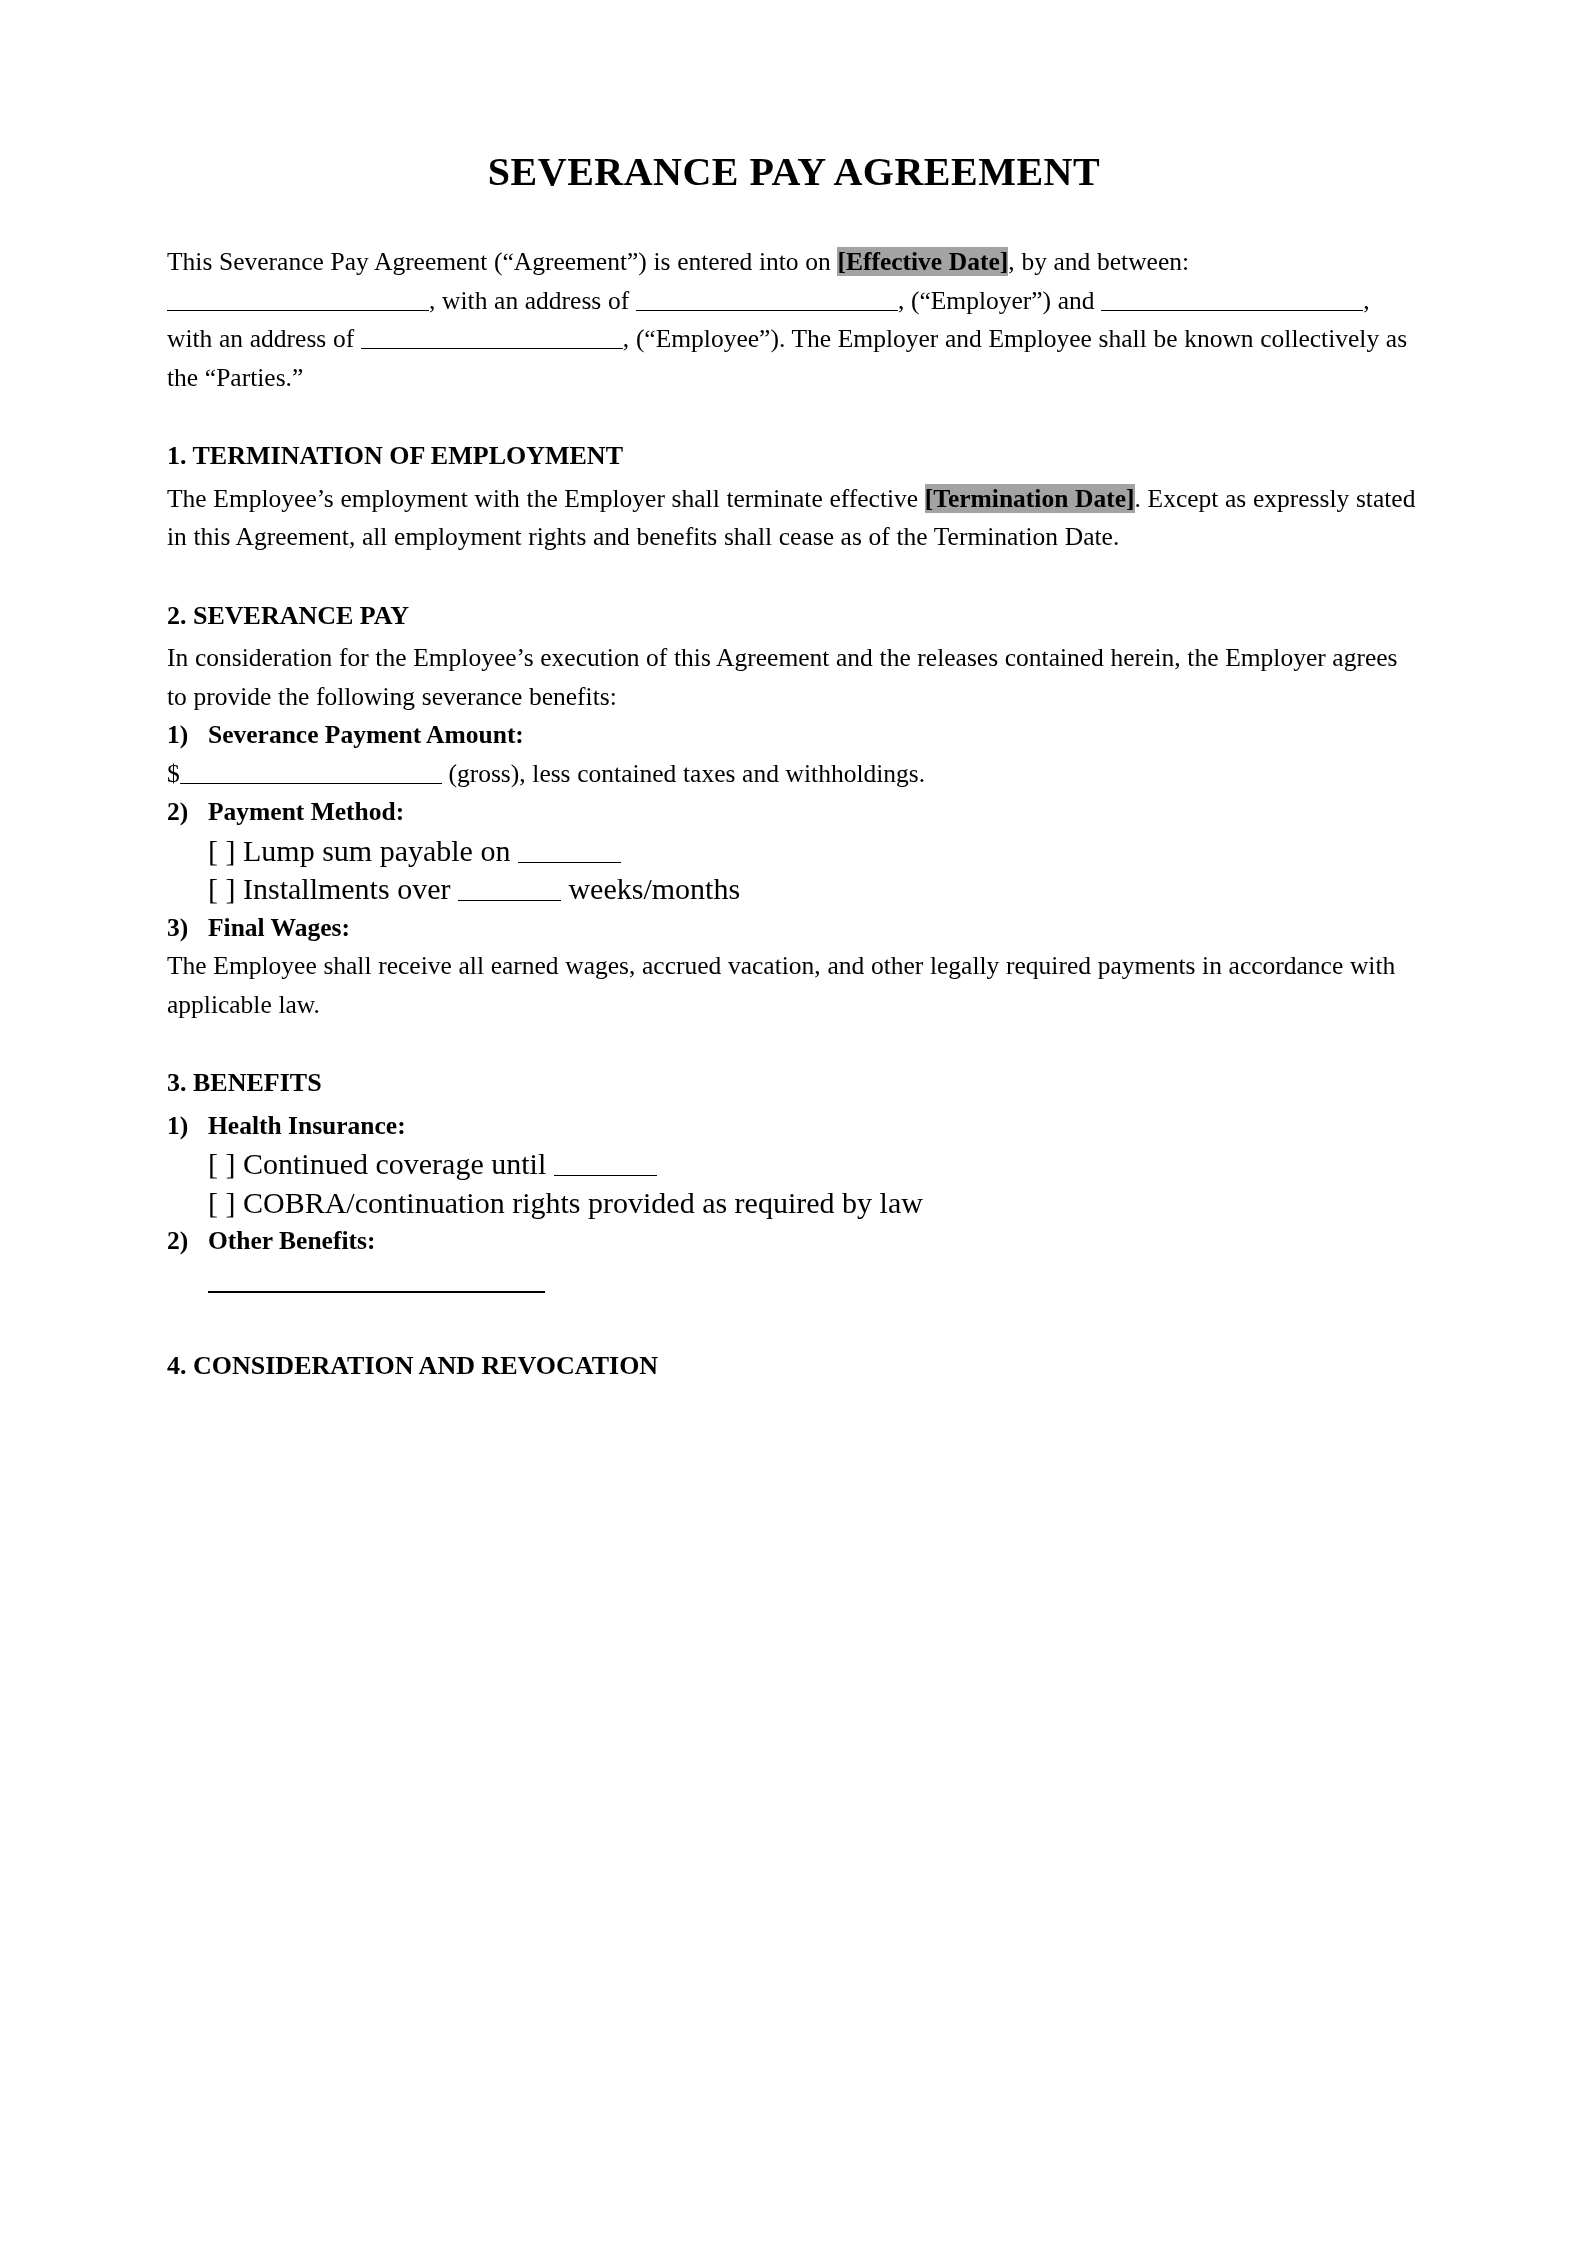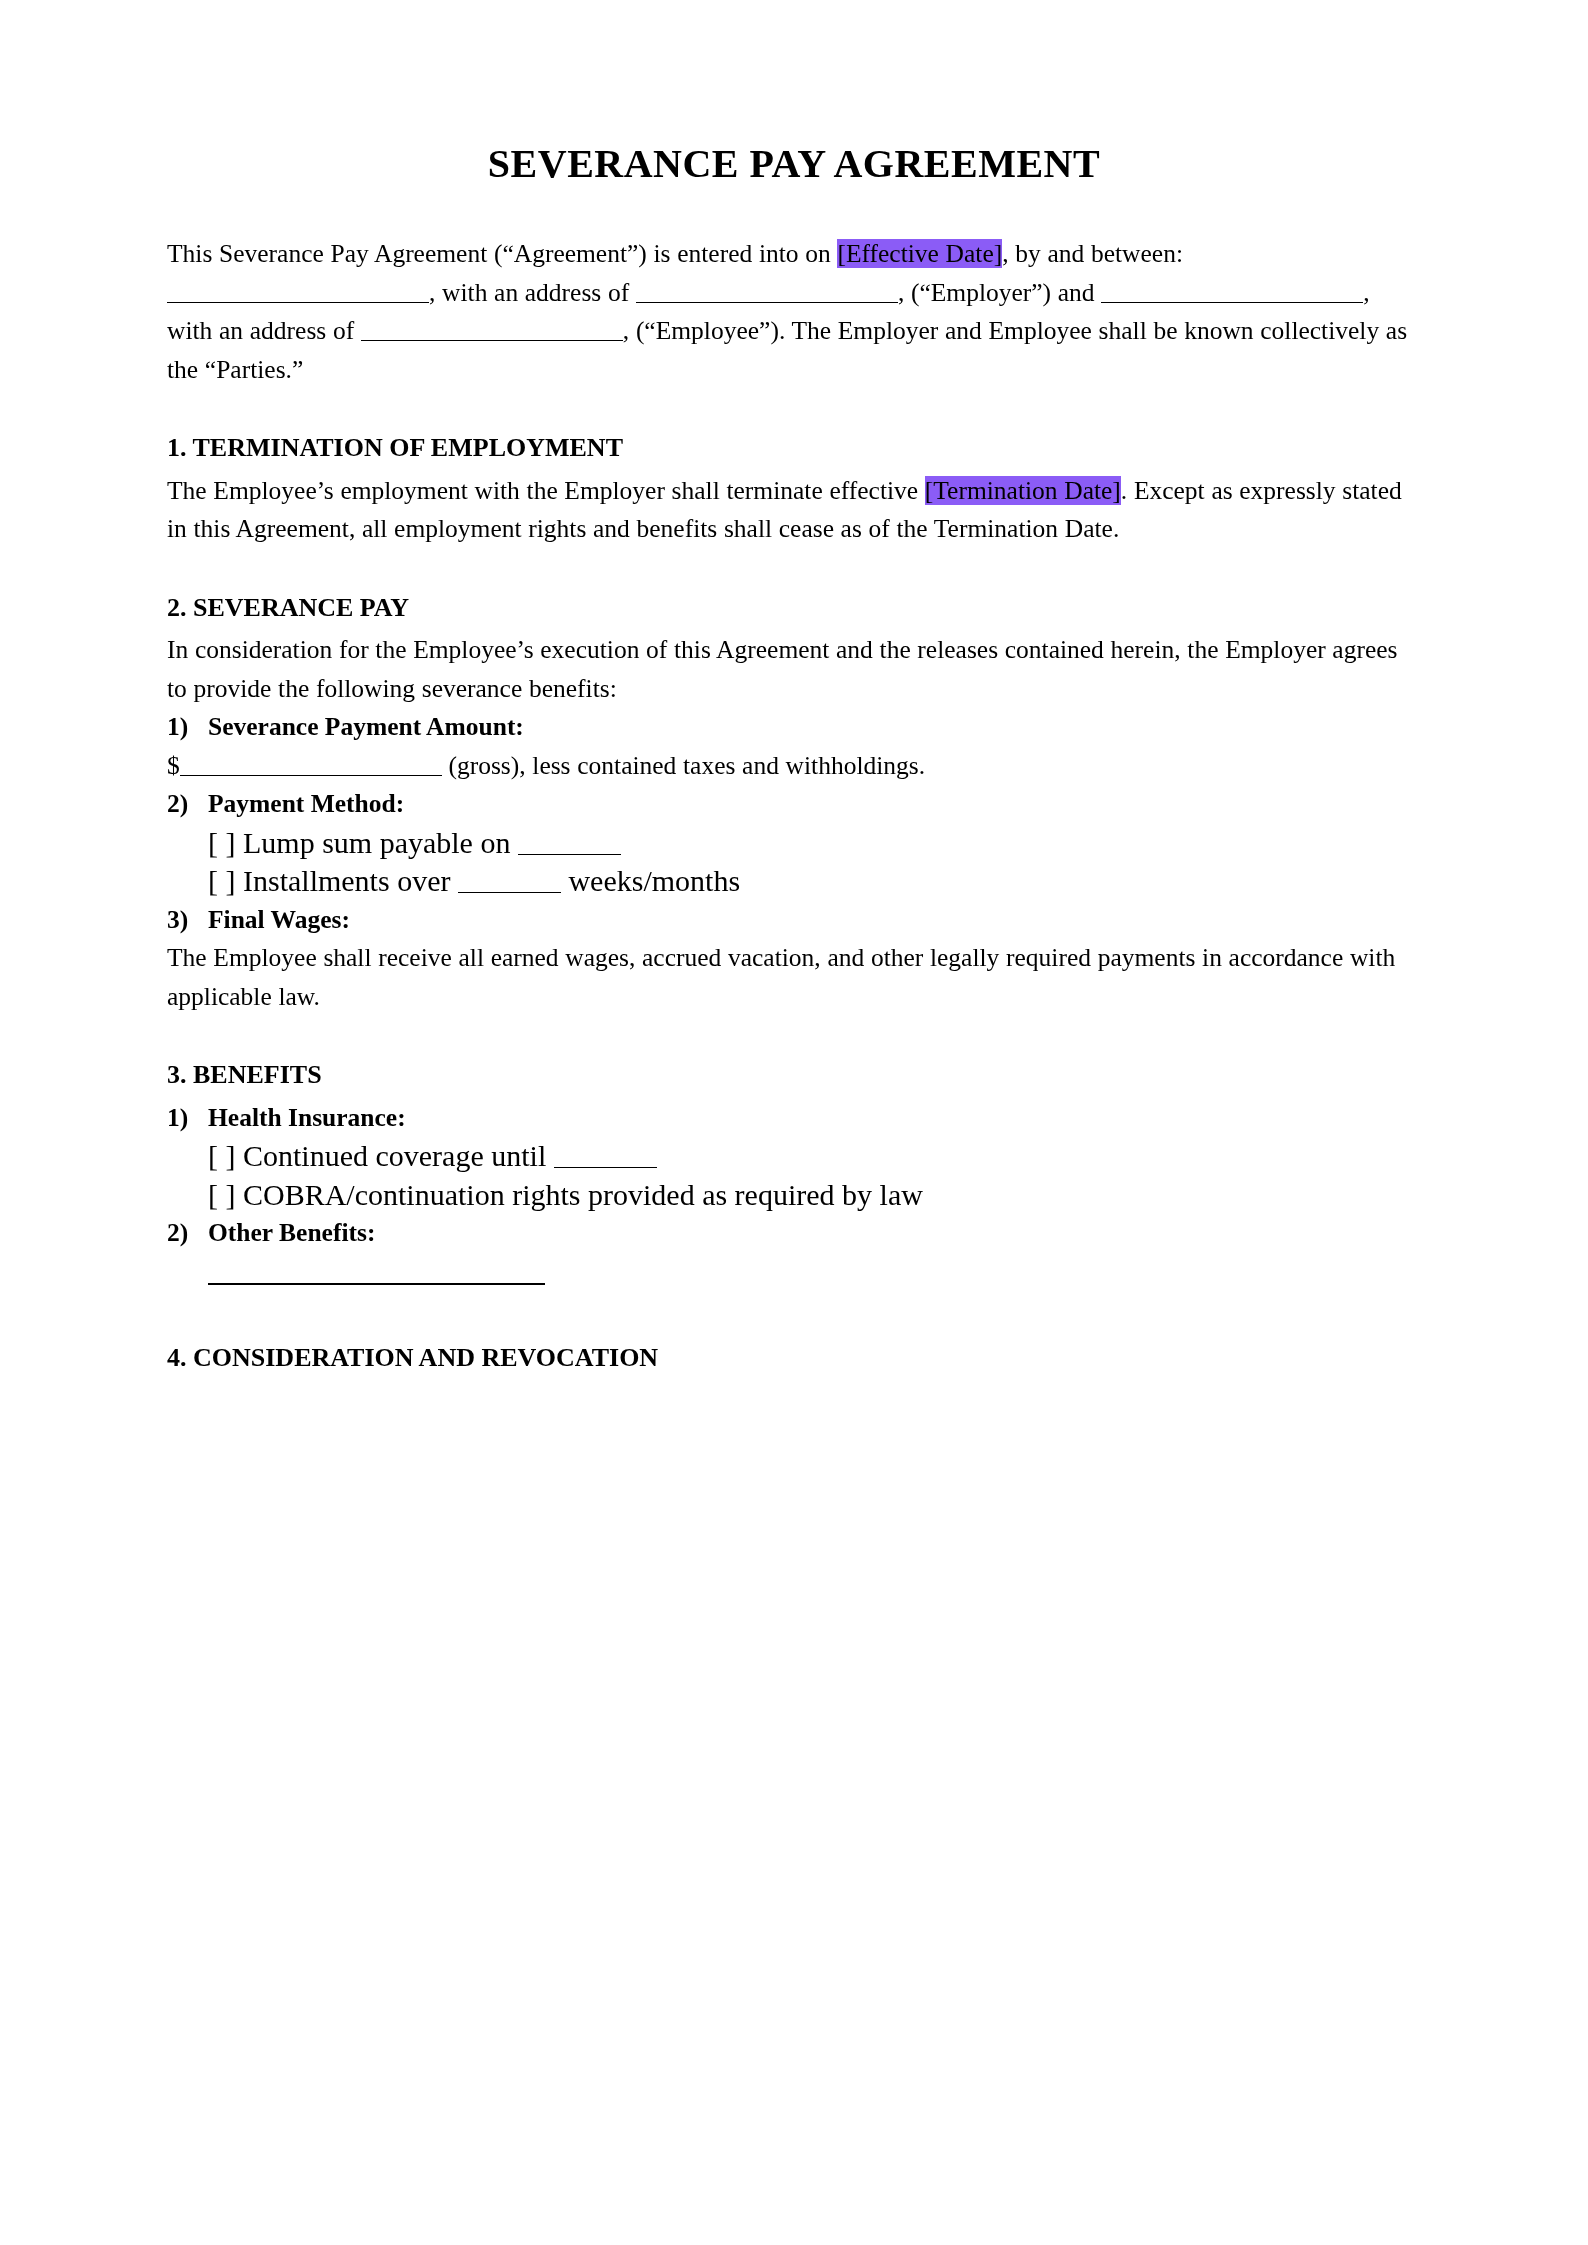--- a/index.html
+++ b/index.html
@@ -10,21 +10,21 @@
   }
   body {
     font-family: "Liberation Serif", "DejaVu Serif", serif;
     color: #000000;
   }
   .page {
     position: relative;
     width: 1588px;
     height: 1678px;
     background: #ffffff;
-    margin: 8px auto;
+    margin: 16px auto;
     overflow: hidden;
     box-sizing: border-box;
   }
   .content {
     position: absolute;
     left: 167px;
     top: 0;
     width: 1254px;
   }
   .doc-title {
@@ -52,21 +52,22 @@
     margin: 0;
     line-height: 38.5px;
   }
   .gap-before-head {
     height: 40px;
   }
   .gap-after-head {
     height: 4px;
   }
   .hl {
-    background-color: #8b5cf6;
+    background-color: #a3a3a3;
+    font-weight: bold;
   }
   .blank {
     display: inline-block;
     border-bottom: 1.6px solid #000;
     vertical-align: baseline;
     height: 0.95em;
     margin-bottom: -2px;
   }
   .blank.w-long  { width: 262px; }
   .blank.w-short { width: 103px; }

